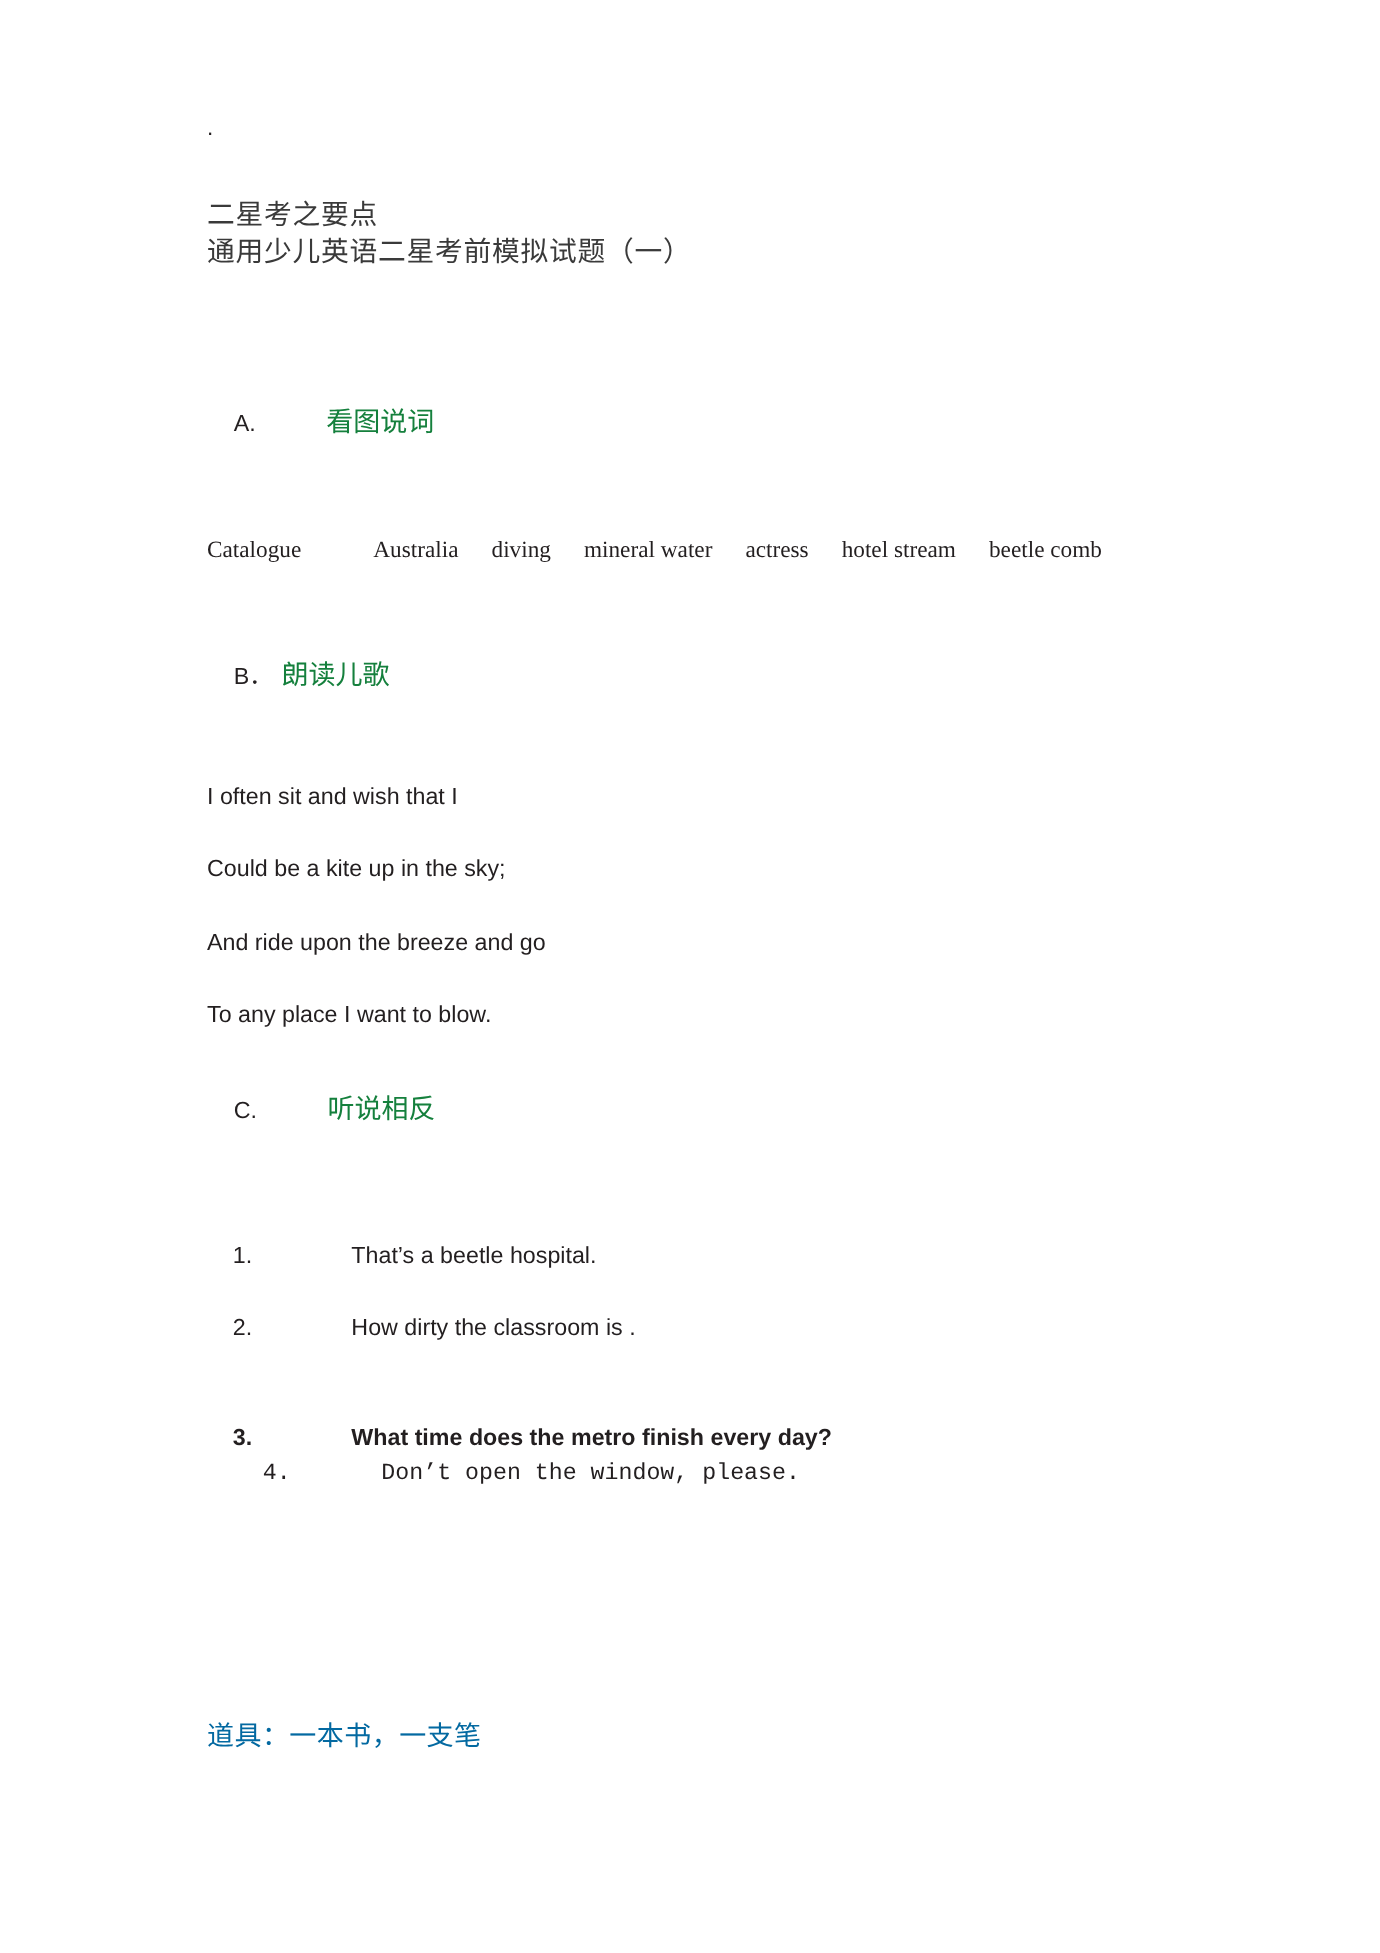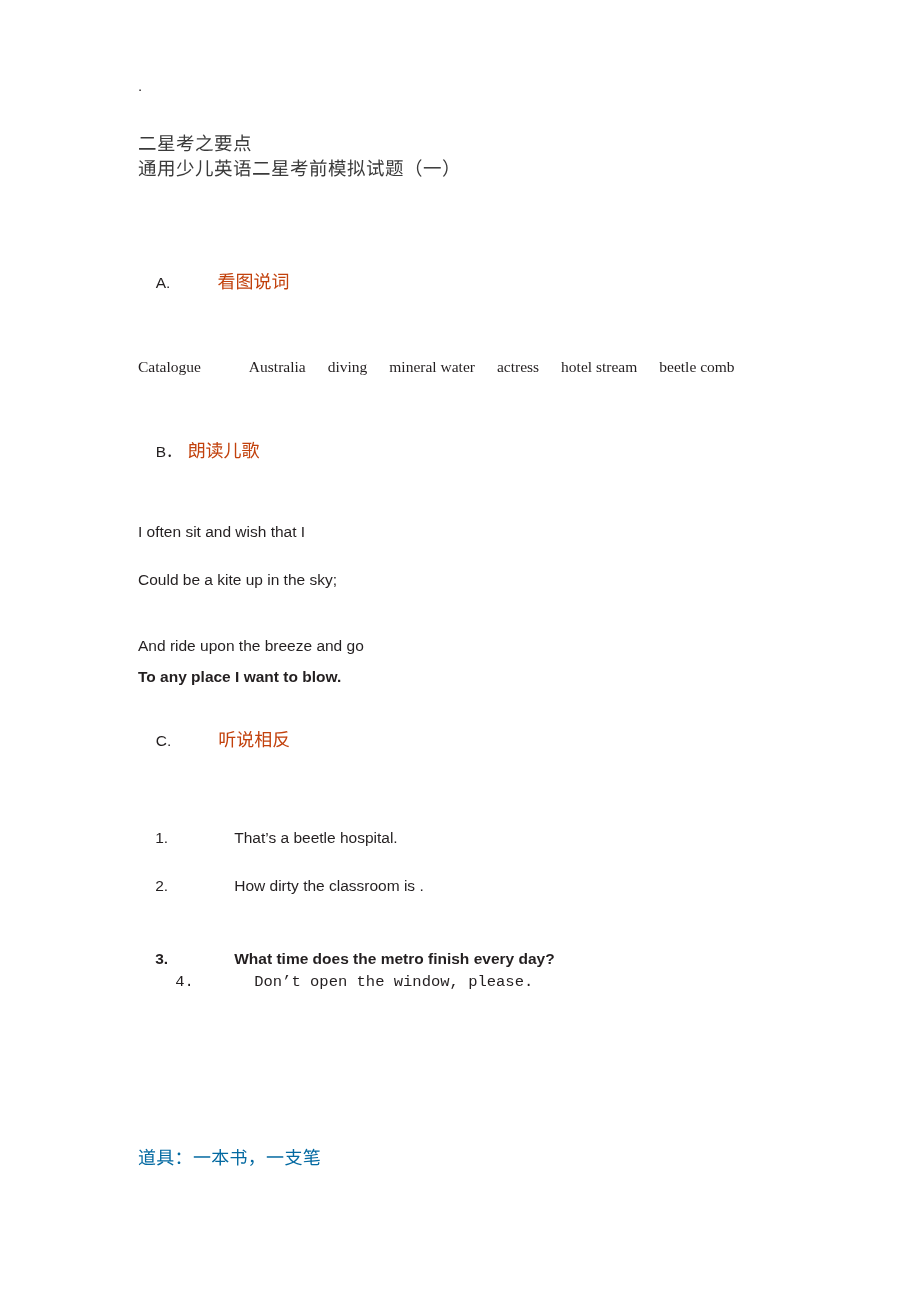--- a/index.html
+++ b/index.html
@@ -59,21 +59,21 @@
     color: #231f20;
   }
   .section-head .mark {
     font-family: "Liberation Sans", "DejaVu Sans", sans-serif;
     font-size: 15.5px;
     color: #231f20;
   }
   .section-head .cjk-label {
     font-family: "DejaVu Serif", "Liberation Serif", serif;
     font-size: 18px;
-    color: #c2410c;
+    color: #15803d;
   }
 
   .sec-a { top: 257px; }
   .sec-b { top: 426px; }
   .sec-c { top: 715px; }
   .sec-d { top: 1053px; }
 
   
   .gap-wide { display: inline-block; width: 47px; }
   .gap-narrow { display: inline-block; width: 6px; }
@@ -93,22 +93,22 @@
   .wordlist .sp-lg { display: inline-block; width: 48px; }
   .wordlist .sp-md { display: inline-block; width: 22px; }
 
   
   .rhyme {
     font-size: 15.5px;
     color: #231f20;
   }
   .rhyme-1 { top: 524px; }
   .rhyme-2 { top: 572px; }
-  .rhyme-3 { top: 638px; }
-  .rhyme-4 { top: 669px; font-weight: bold; }
+  .rhyme-3 { top: 621px; }
+  .rhyme-4 { top: 669px; }
 
   
   .numitem {
     font-size: 15.5px;
     color: #231f20;
   }
   .numitem .num {
     display: inline-block;
     width: 79px;
   }

